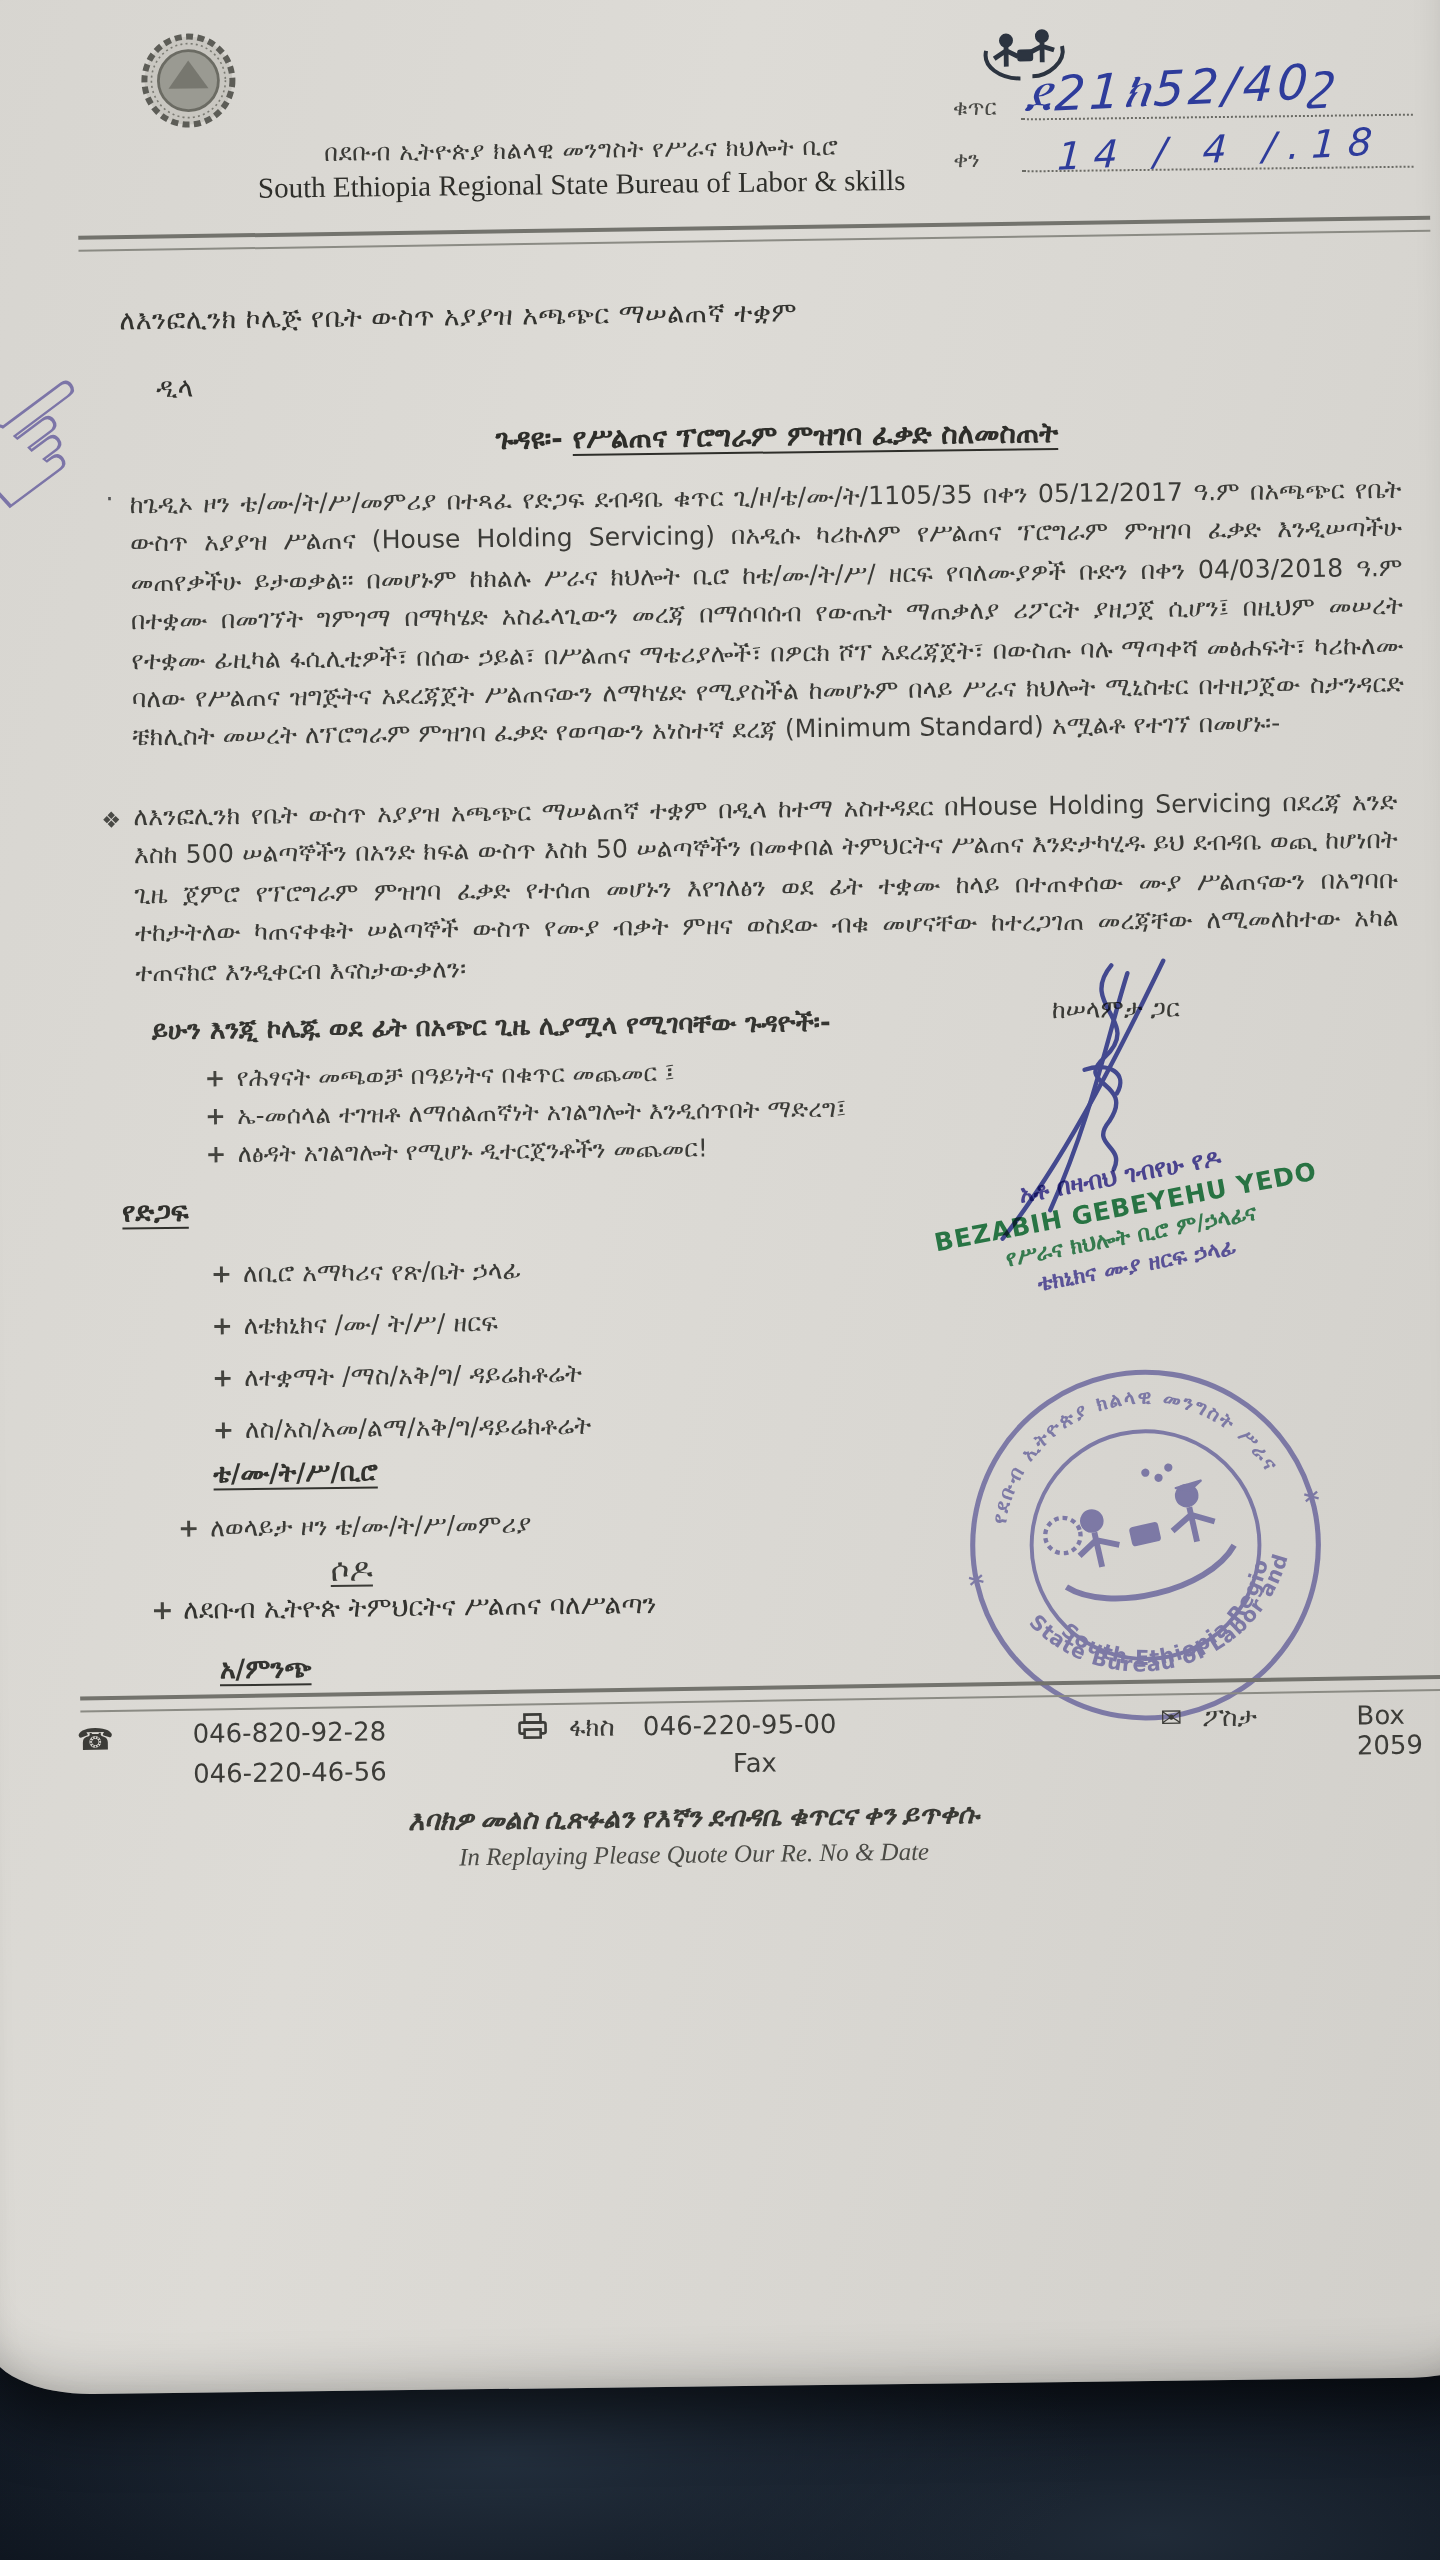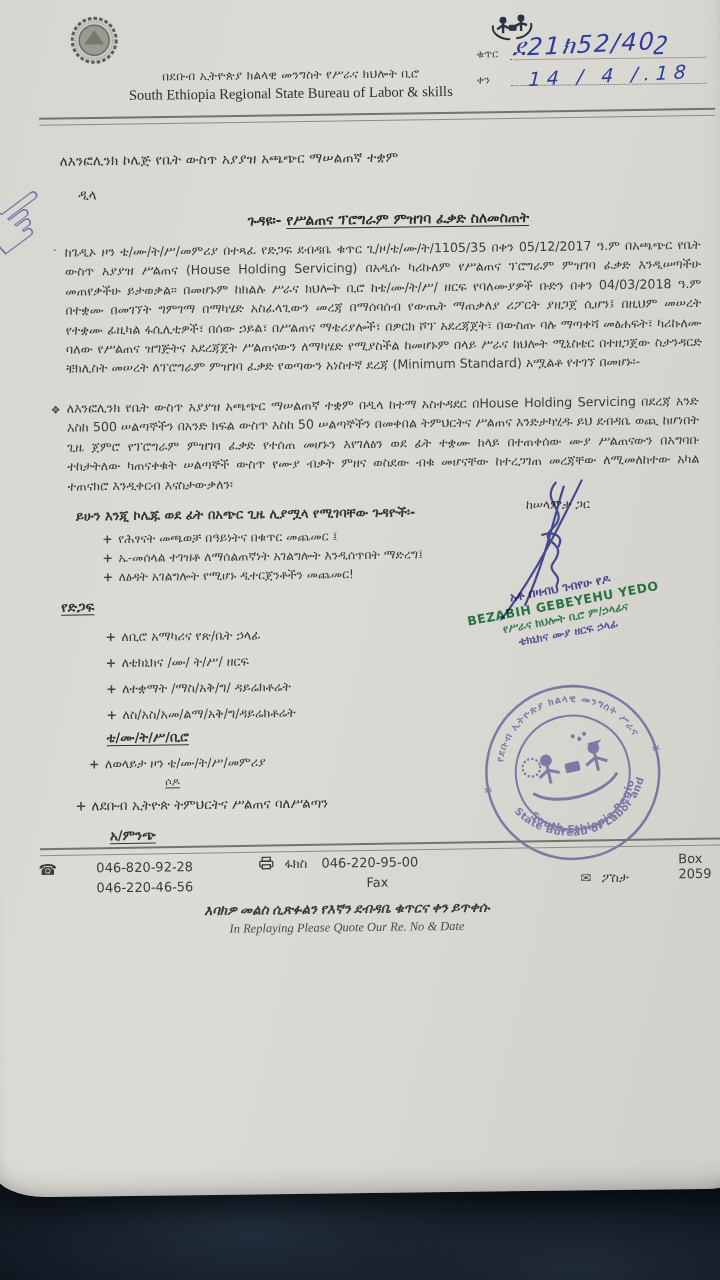--- a/index.html
+++ b/index.html
@@ -57,21 +57,21 @@
   .reqintro{position:absolute;top:518px;left:90px;font-size:13px;font-weight:600;color:#353531;}
   .salute{position:absolute;top:512px;left:540px;font-size:12.5px;color:#3a3a36;}
   .reqlist{position:absolute;top:540px;left:116px;font-size:12.3px;color:#3c3c38;line-height:19px;}
   .bullet{display:inline-block;width:16px;color:#44443f;font-weight:bold;}
 
   
   .ccTitle{position:absolute;top:608px;left:74px;font-size:13.5px;font-weight:bold;color:#30302c;text-decoration:underline;text-underline-offset:3px;}
   .ccList{position:absolute;top:634px;left:118px;font-size:12.6px;color:#3b3b37;line-height:26px;}
   .ccBureau{position:absolute;top:740px;left:118px;font-size:13px;font-weight:bold;color:#33332f;text-decoration:underline;text-underline-offset:3px;}
   .ccWolaita{position:absolute;top:766px;left:100px;font-size:12.6px;color:#3b3b37;}
-  .ccSodo{position:absolute;top:786px;left:176px;font-size:11px;color:#3b3b37;text-decoration:underline;text-underline-offset:2px;}
+  .ccSodo{position:absolute;top:786px;left:176px;font-size:16px;color:#3b3b37;text-decoration:underline;text-underline-offset:2px;}
   .ccSouth{position:absolute;top:808px;left:86px;font-size:13.4px;color:#343430;}
   .ccArba{position:absolute;top:838px;left:120px;font-size:13.4px;font-weight:bold;color:#343430;text-decoration:underline;text-underline-offset:3px;}
 
   
   .manicule{
     position:absolute;left:-4px;top:180px;font-size:86px;color:#7a71c1;opacity:.82;
     transform:rotate(-36deg) scale(1.05,.95);mix-blend-mode:multiply;
   }
   .signature{position:absolute;left:508px;top:492px;mix-blend-mode:multiply;opacity:.9;}
   .namestamp{
@@ -86,21 +86,21 @@
 
   
   .frule{position:absolute;top:856px;left:50px;right:20px;height:5px;
     border-top:2.5px solid #73736d;border-bottom:1.5px solid #8b8b84;transform:rotate(-0.2deg);}
   .fitems{position:absolute;top:868px;left:40px;right:20px;font-size:13px;color:#3c3c38;}
   .phoneicon{position:absolute;left:8px;top:2px;font-size:15px;}
   .phones{position:absolute;left:66px;top:0;line-height:20px;}
   .faxgrp{position:absolute;left:228px;top:0;}
   .faxicon{display:inline-block;vertical-align:-2px;margin-right:6px;}
   .faxen{position:absolute;left:336px;top:20px;font-size:13px;color:#3c3c38;}
-  .postgrp{position:absolute;left:550px;top:18px;}
+  .postgrp{position:absolute;left:550px;top:0;}
   .boxno{position:absolute;left:648px;top:0;}
   .note{position:absolute;top:914px;left:0;right:40px;text-align:center;}
   .note-am{font-family:"Liberation Serif",serif;font-style:italic;font-weight:bold;font-size:13.5px;color:#3a3a35;}
   .note-en{font-family:"Liberation Serif",serif;font-style:italic;font-size:12.5px;color:#4a4a45;margin-top:3px;}
 </style>
 </head>
 <body>
 
 <div class="paper">
 

